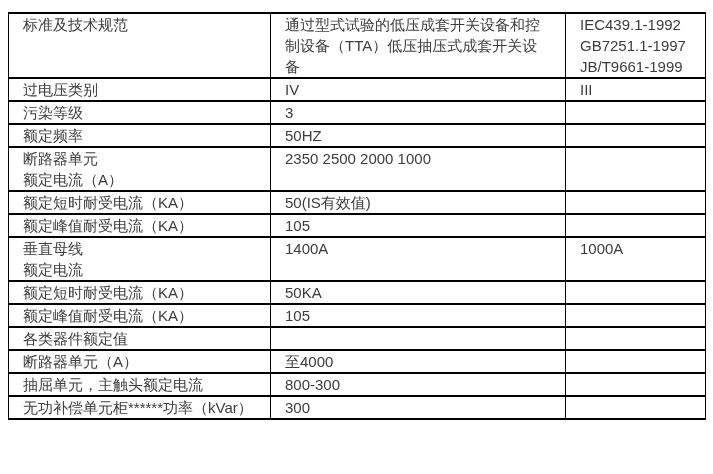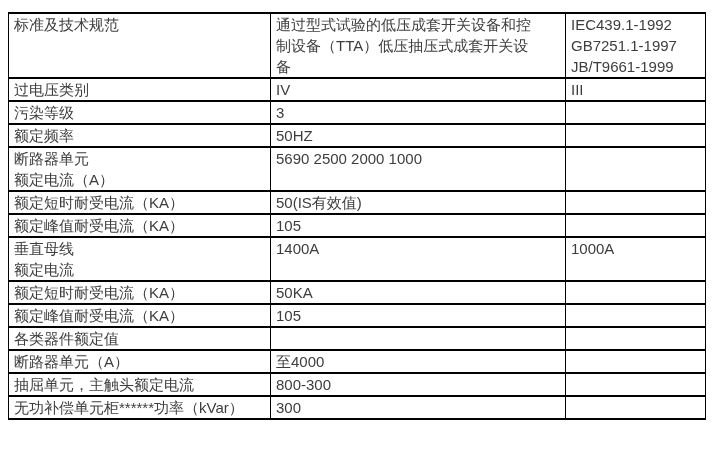--- a/index.html
+++ b/index.html
@@ -24,21 +24,21 @@
     table-layout: fixed;
   }
   table.spec-table td {
     border-left: 1px solid #000000;
     border-right: 1px solid #000000;
     border-top: 2px solid #000000;
     border-bottom: 2px solid #000000;
     font-size: 15px;
     line-height: 21px;
     color: #3d3d3d;
-    padding: 0 5px;
+    padding: 0 14px;
     vertical-align: top;
     white-space: pre-line;
     overflow: hidden;
   }
   col.c1 { width: 262px; }
   col.c2 { width: 295px; }
   col.c3 { width: 140px; }
 </style>
 </head>
 <body>
@@ -71,21 +71,21 @@
         <td></td>
       </tr>
       <tr>
         <td>额定频率</td>
         <td>50HZ</td>
         <td></td>
       </tr>
       <tr>
         <td>断路器单元
 额定电流（A）</td>
-        <td>5690 2500 2000 1000</td>
+        <td>2350 2500 2000 1000</td>
         <td></td>
       </tr>
       <tr>
         <td>额定短时耐受电流（KA）</td>
         <td>50(IS有效值)</td>
         <td></td>
       </tr>
       <tr>
         <td>额定峰值耐受电流（KA）</td>
         <td>105</td>

